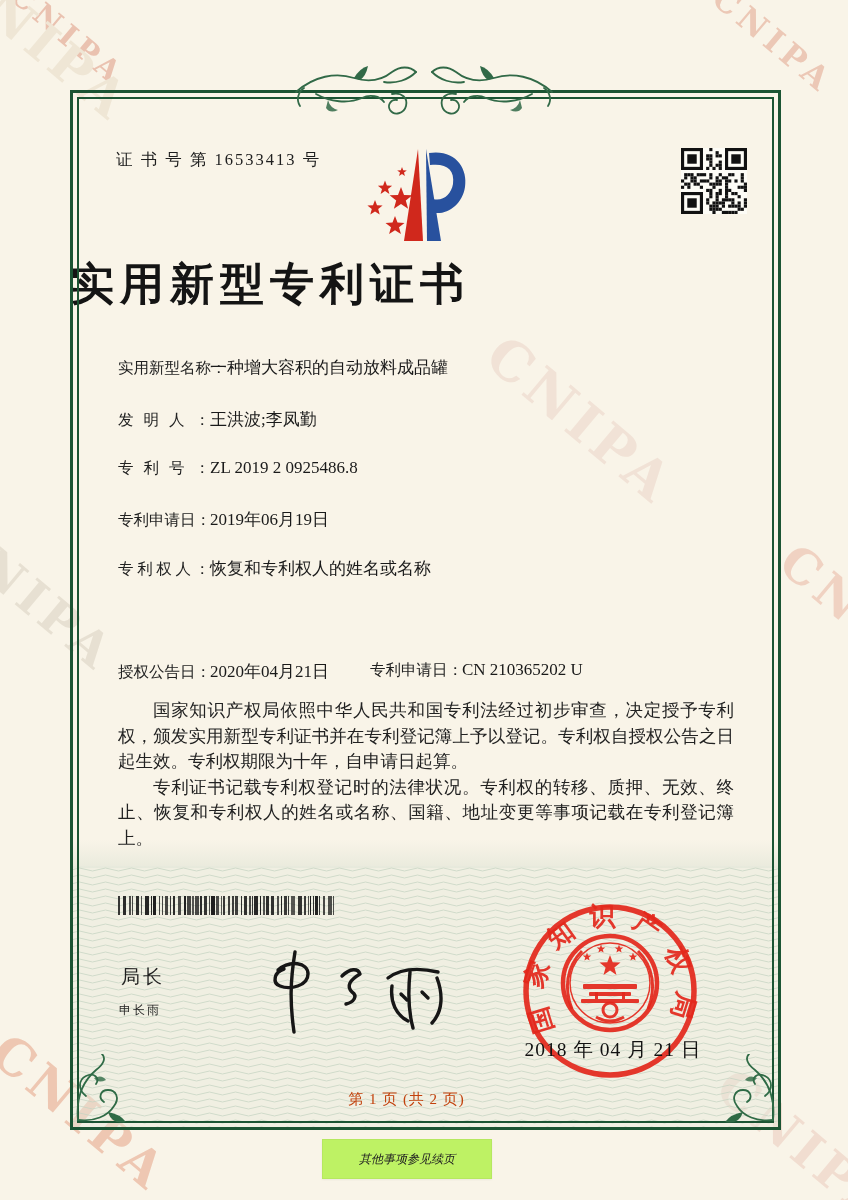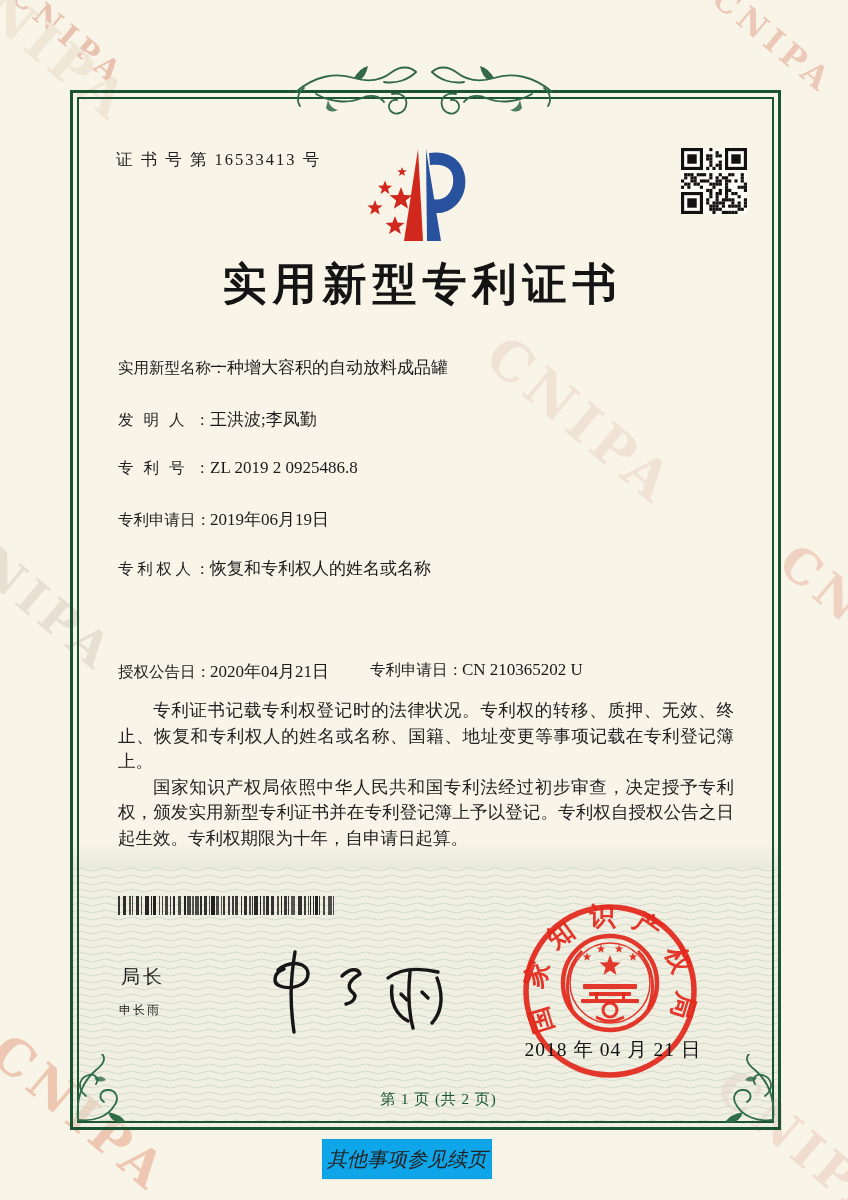--- a/index.html
+++ b/index.html
@@ -23,21 +23,21 @@
   
   .wave-band{position:absolute;left:73px;top:840px;width:705px;height:28px;z-index:2;
     background:linear-gradient(rgba(230,233,221,0),rgba(223,228,213,.6));}
   .wave-zone{position:absolute;left:73px;top:866px;width:705px;height:261px;z-index:2;
     background:rgba(229,233,220,.45);}
   .wave-zone svg{display:block}
   
   .cert-no{position:absolute;left:116px;top:149px;font-size:16.5px;letter-spacing:2px;z-index:3;}
   .logo{position:absolute;left:352px;top:140px;z-index:3;}
   .qr{position:absolute;left:681px;top:148px;z-index:3;}
-  .title{position:absolute;left:70px;top:255px;width:705px;text-align:center;
+  .title{position:absolute;left:70px;top:255px;width:705px;text-align:left;
     font-size:44px;font-weight:bold;letter-spacing:6px;color:#141414;z-index:3;}
   
   .frow{position:absolute;left:118px;z-index:3;white-space:nowrap;}
   .flabel{display:inline-block;width:92px;text-align:justify;text-align-last:justify;
     font-size:15.5px;color:#222;}
   .fvalue{font-size:17px;color:#1a1a1a;}
   .grant2{position:absolute;left:252px;top:0;white-space:nowrap;}
   
   .body-text{position:absolute;left:118px;top:698px;width:616px;z-index:3;}
   .body-text p{margin:0;text-indent:2em;font-size:17.5px;line-height:25.5px;
@@ -45,25 +45,25 @@
   
   .barcode{position:absolute;left:118px;top:896px;z-index:3;}
   .sig-title{position:absolute;left:121px;top:964px;font-size:19px;letter-spacing:3px;z-index:3;}
   .sig-name{position:absolute;left:119px;top:1002px;font-size:12px;letter-spacing:2px;z-index:3;}
   .sig-hand{position:absolute;left:250px;top:942px;z-index:3;}
   
   .seal{position:absolute;left:495px;top:880px;z-index:6;}
   .seal-date{position:absolute;left:495px;top:1036px;width:236px;text-align:center;
     font-size:19.5px;letter-spacing:1px;color:#121212;z-index:7;}
   
-  .page-ind{position:absolute;left:86px;top:1090px;width:705px;text-align:center;
-    font-size:15px;letter-spacing:1px;z-index:3;color:#14532d;}
+  .page-ind{position:absolute;left:54px;top:1090px;width:705px;text-align:center;
+    font-size:15px;letter-spacing:1px;z-index:3;color:#c2410c;}
   .footer-box{position:absolute;left:322px;top:1139px;width:168px;height:38px;z-index:3;
-    background:#0ea5e9;border:1px solid rgba(0,0,0,.04);box-shadow:0 1px 2px rgba(0,0,0,.05);
-    text-align:center;line-height:38px;font-size:20px;font-style:italic;color:#222;}
+    background:#bef264;border:1px solid rgba(0,0,0,.04);box-shadow:0 1px 2px rgba(0,0,0,.05);
+    text-align:center;line-height:38px;font-size:12px;font-style:italic;color:#222;}
 </style>
 </head>
 <body>
 
 <div class="canvas">
 
   <div class="wm" style="left:-2px;top:20px;font-size:30px;color:#eac2b0;">CNIPA</div>
   <div class="wm" style="left:-70px;top:14px;font-size:52px;color:#efe6d5;">CNIPA</div>
   <div class="wm" style="left:700px;top:24px;font-size:32px;color:#ecc8b6;">CNIPA</div>
   <div class="wm" style="left:468px;top:393px;font-size:54px;color:#f1e2d6;">CNIPA</div>
@@ -277,22 +277,22 @@
     <span class="flabel">专利权人：</span><span class="fvalue">恢复和专利权人的姓名或名称</span>
   </div>
   <div class="frow" style="top:660px">
     <span class="flabel">授权公告日：</span><span class="fvalue">2020年04月21日</span>
     <span class="grant2">
       <span class="flabel">专利申请日：</span><span class="fvalue">CN 210365202 U</span>
     </span>
   </div>
 
   <div class="body-text">
+    <p>国家知识产权局依照中华人民共和国专利法经过初步审查，决定授予专利权，颁发实用新型专利证书并在专利登记簿上予以登记。专利权自授权公告之日起生效。专利权期限为十年，自申请日起算。</p>
     <p>专利证书记载专利权登记时的法律状况。专利权的转移、质押、无效、终止、恢复和专利权人的姓名或名称、国籍、地址变更等事项记载在专利登记簿上。</p>
-    <p>国家知识产权局依照中华人民共和国专利法经过初步审查，决定授予专利权，颁发实用新型专利证书并在专利登记簿上予以登记。专利权自授权公告之日起生效。专利权期限为十年，自申请日起算。</p>
   </div>
 
   <svg class="barcode" width="220" height="20" viewBox="0 0 220 20">
       <rect x="0" y="0" width="2" height="19" fill="#1c1c1c" fill-opacity="0.87"></rect>
       <rect x="5" y="0" width="3" height="19" fill="#1c1c1c" fill-opacity="0.93"></rect>
       <rect x="11" y="0" width="2" height="19" fill="#1c1c1c" fill-opacity="0.76"></rect>
       <rect x="14" y="0" width="1" height="19" fill="#1c1c1c" fill-opacity="0.80"></rect>
       <rect x="18" y="0" width="3" height="19" fill="#1c1c1c" fill-opacity="0.91"></rect>
       <rect x="23" y="0" width="1" height="19" fill="#1c1c1c" fill-opacity="0.75"></rect>
       <rect x="27" y="0" width="4" height="19" fill="#1c1c1c" fill-opacity="0.96"></rect>

